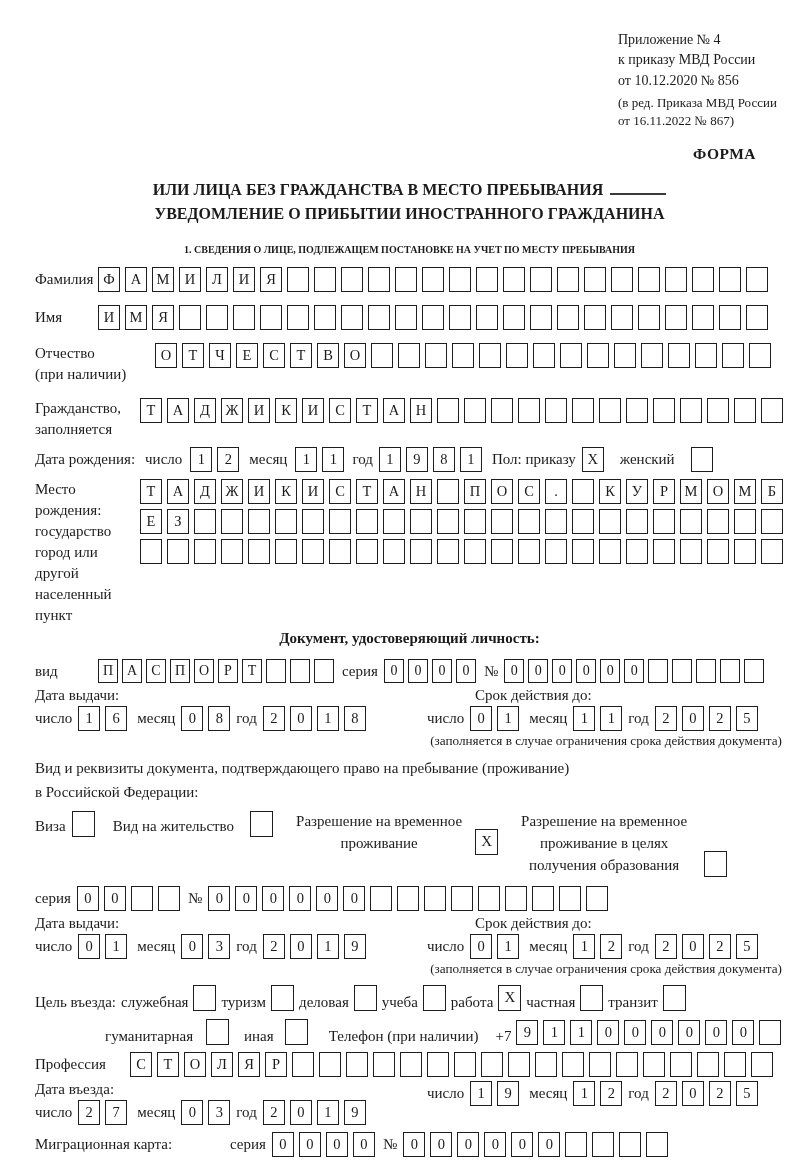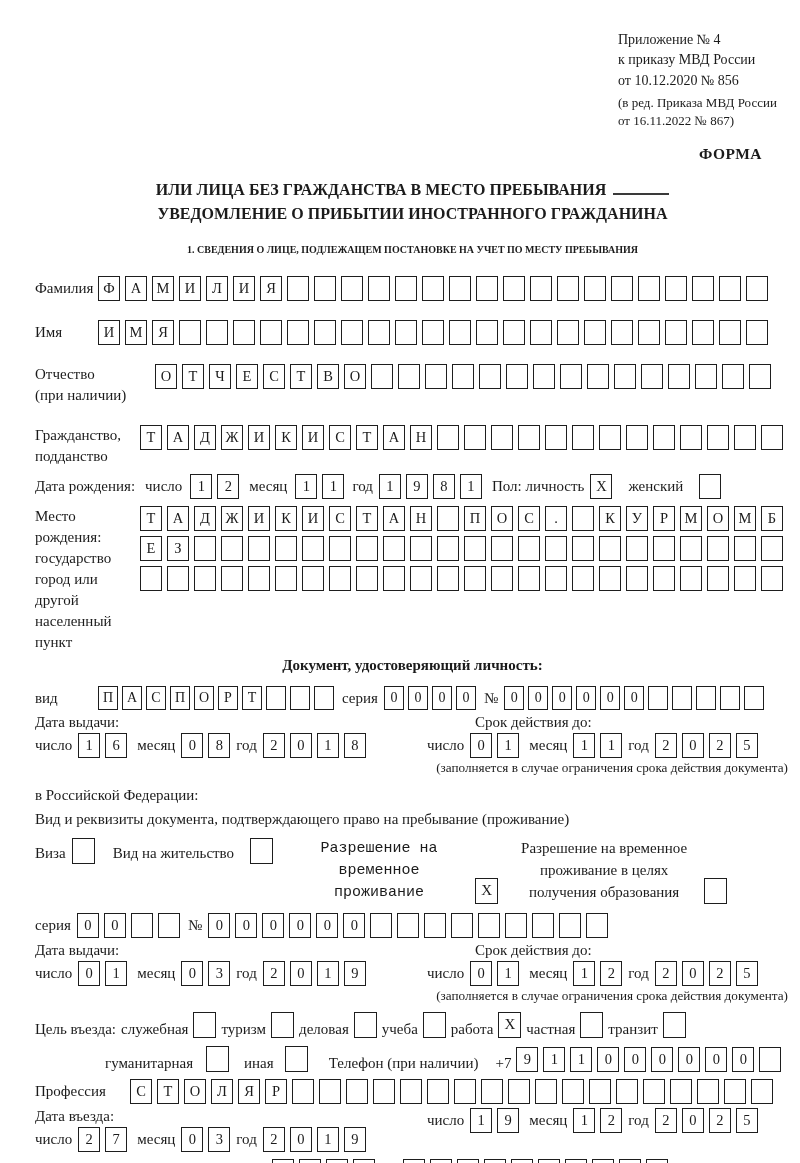--- a/index.html
+++ b/index.html
@@ -3,33 +3,33 @@
 <meta charset="utf-8">
 <style>
   * { box-sizing: border-box; margin: 0; padding: 0; }
   html,body { background:#fff; }
   body {
     width: 800px; height: 1163px; overflow: hidden;
     color: #1b1b1b;
     font-family: "Liberation Serif", "DejaVu Serif", serif;
     font-size: 15px;
   }
-  .page { width:800px; height:1163px; padding: 30px 10px 0 35px; }
+  .page { width:800px; height:1163px; padding: 30px 16px 0 35px; }
 
   
   .appendix { margin-left: 583px; font-size: 14px; line-height: 1.45; }
   .revision { margin-left: 583px; font-size: 13px; line-height: 1.4; margin-top: 3px; }
   .form-label { text-align: right; padding-right: 28px; font-weight: bold; font-size: 15.5px; margin-top: 15px; letter-spacing: .5px; }
 
   .title { text-align: center; font-weight: bold; font-size: 16px; line-height: 1.5; margin-top: 15px; }
   .blank-line { display:inline-block; width:56px; height: 12px; border-bottom: 2px solid #3a3a3a; margin-left: 7px; }
   .sec1 { text-align: center; font-weight: bold; font-size: 10px; margin-top: 18px; }
 
   
-  .frow { display: flex; align-items: center; margin-top: 19px; }
+  .frow { display: flex; align-items: center; margin-top: 13px; }
   .frow.top { align-items: flex-start; }
   .lbl { flex: none; line-height: 1.4; }
   .lblstack span { display: block; line-height: 1.4; }
   .w63{width:63px} .w95{width:95px} .w105{width:105px} .w120{width:120px} .w130{width:130px} .w150{width:150px}
   .ml4{margin-left:4px} .ml6{margin-left:6px} .ml8{margin-left:8px} .ml10{margin-left:10px}
   .ml12{margin-left:12px} .ml16{margin-left:16px} .ml18{margin-left:18px} .ml22{margin-left:22px}
   .ml45{margin-left:45px} .ml70{margin-left:70px} .mr6{margin-right:6px}
 
   .cellrow { display: flex; gap: 5px; flex: none; }
   .cell {
@@ -60,21 +60,21 @@
   .dright .dhead { padding-left: 48px; }
   .dline { display: flex; align-items: center; gap: 6px; }
   .fineprint { font-size: 13.2px; text-align: right; margin-top: 2px; padding-right: 2px; }
 
   .intro { margin-top: 7px; line-height: 1.6; }
 
   .optrow { display: flex; align-items: flex-start; margin-top: 7px; }
   .opt { display: flex; align-items: flex-end; }
   .optlbl { line-height: 1.45; }
   .optlbl.c { text-align: center; }
-  .ow168 { width: 168px; font-family: Liberation Mono, monospace; } .ow180 { width: 180px; }
+  .ow168 { width: 168px; } .ow180 { width: 180px; }
 
   .prow { display: flex; align-items: flex-end; gap: 5px; margin-top: 8px; }
   .plbl { flex: none; white-space: nowrap; }
 
   .repblock { display: flex; align-items: flex-start; margin-top: 6px; }
 </style>
 </head>
 <body>
 
 <div class="page">
@@ -90,21 +90,21 @@
   </div>
   <div class="form-label">ФОРМА</div>
 
   <div class="title">
     <div><span>ИЛИ ЛИЦА БЕЗ ГРАЖДАНСТВА В МЕСТО ПРЕБЫВАНИЯ</span><span class="blank-line"></span></div>
     <div>УВЕДОМЛЕНИЕ О ПРИБЫТИИ ИНОСТРАННОГО ГРАЖДАНИНА</div>
   </div>
 
   <div class="sec1">1. СВЕДЕНИЯ О ЛИЦЕ, ПОДЛЕЖАЩЕМ ПОСТАНОВКЕ НА УЧЕТ ПО МЕСТУ ПРЕБЫВАНИЯ</div>
 
-  <div class="frow" style="margin-top:21px">
+  <div class="frow" style="margin-top:12px">
     <span class="lbl w63">Фамилия</span>
     <div class="cellrow">
         <span class="cell">Ф</span>
         <span class="cell">А</span>
         <span class="cell">М</span>
         <span class="cell">И</span>
         <span class="cell">Л</span>
         <span class="cell">И</span>
         <span class="cell">Я</span>
         <span class="cell"></span>
@@ -187,21 +187,21 @@
         <span class="cell"></span>
         <span class="cell"></span>
         <span class="cell"></span>
         <span class="cell"></span>
       </div>
   </div>
 
   <div class="frow top">
     <span class="lbl lblstack w105">
       <span>Гражданство,</span>
-      <span>подданство</span>
+      <span>заполняется</span>
     </span>
     <div class="cellrow">
         <span class="cell">Т</span>
         <span class="cell">А</span>
         <span class="cell">Д</span>
         <span class="cell">Ж</span>
         <span class="cell">И</span>
         <span class="cell">К</span>
         <span class="cell">И</span>
         <span class="cell">С</span>
@@ -236,21 +236,21 @@
         <span class="cell">1</span>
         <span class="cell">1</span>
       </div>
     <span class="lbl ml8">год</span>
     <div class="cellrow ml6">
         <span class="cell">1</span>
         <span class="cell">9</span>
         <span class="cell">8</span>
         <span class="cell">1</span>
       </div>
-    <span class="lbl ml10">Пол: личность</span>
+    <span class="lbl ml10">Пол: приказу</span>
     <div class="cellrow ml6">
         <span class="cell">X</span>
       </div>
     <span class="lbl ml16">женский</span>
     <div class="cellrow ml16">
         <span class="cell"></span>
       </div>
   </div>
 
   <div class="frow top" style="margin-top:7px">
@@ -423,22 +423,22 @@
             <span class="cell">0</span>
             <span class="cell">2</span>
             <span class="cell">5</span>
           </div>
       </div>
     </div>
   </div>
   <div class="fineprint">(заполняется в случае ограничения срока действия документа)</div>
 
   <div class="intro">
+    <div>Вид и реквизиты документа, подтверждающего право на пребывание (проживание)</div>
     <div>в Российской Федерации:</div>
-    <div>Вид и реквизиты документа, подтверждающего право на пребывание (проживание)</div>
   </div>
 
   <div class="optrow">
     <div class="opt">
       <span class="optlbl">Виза</span>
       <span class="cbx ml6"></span>
     </div>
     <div class="opt ml18">
       <span class="optlbl">Вид на жительство</span>
       <span class="cbx ml16"></span>

